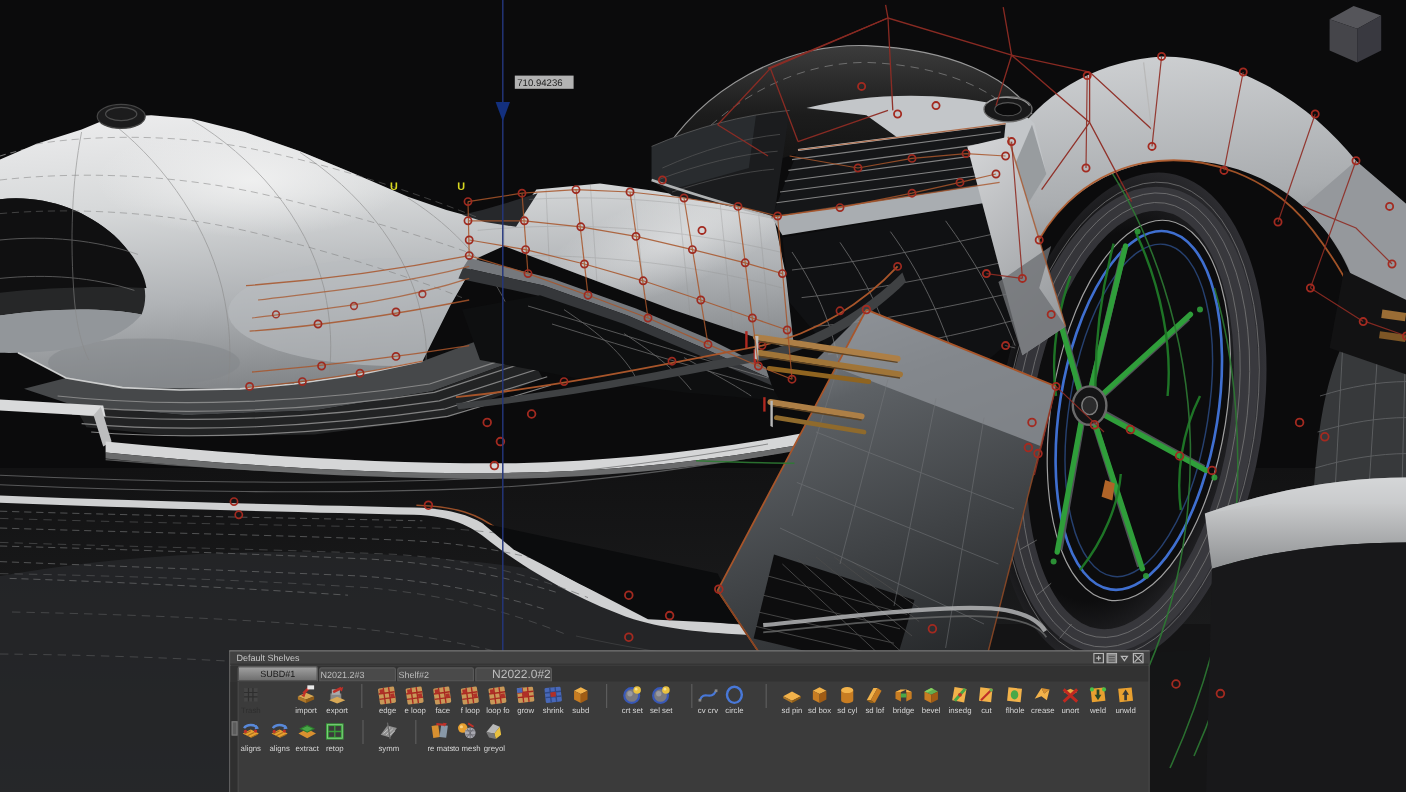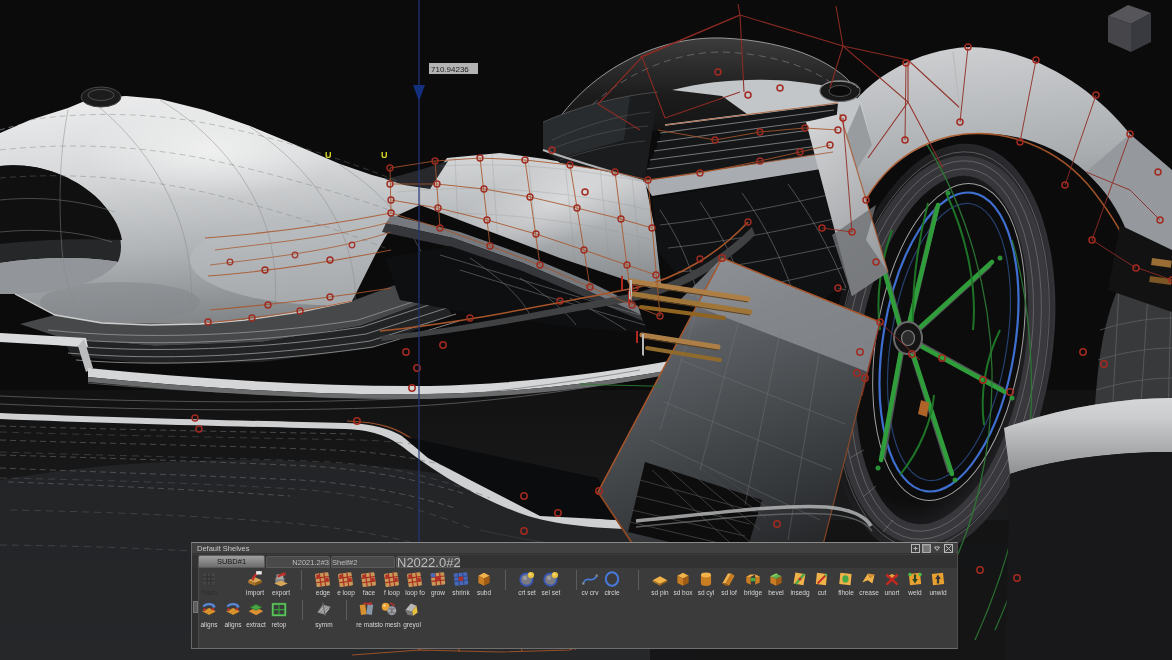--- a/index.html
+++ b/index.html
@@ -691,38 +691,38 @@
           <g transform="rotate(-6 8 8)" stroke="#2e4888 " stroke-width="1">
             <path d="M2,6 h12 M2,9.5 h12 M6,2.5 v11 M10,2.5 v11"></path>
           </g>
           <rect x="6" y="6" width="4" height="3.5" fill="#b03028" transform="rotate(-6 8 8)"></rect>
         </g>
 <clipPath id="fendclip">
           <path d="M0,133 L30,120 L68,108 L92,98 L126,96 L160,99 L204,110 L250,126 L291,143 L340,164 L372,175 L398,182 L425,188 L447,158 L500,153 L545,159 L590,167 L625,175 L645,181 L655,230 L662,292 L560,258 L470,224 L420,205 L398,215 L375,255 L352,301 L300,312 L245,320 L200,324 L150,325 L102,323 L55,315 L15,294 L0,284 Z"></path>
         </clipPath>
 </defs>
 </svg>
-<div id="panel" style="position:absolute;left:191px;top:542px;width:767px;height:107px;background:#3b3b3b;border-top:1px solid #8a8a8a;border-left:1px solid #686868;border-right:1px solid #4e4e4e;border-bottom:1px solid #6e6e6e;">
+<div id="panel" style="position:absolute;left:191px;top:542px;width:767px;height:119px;background:#3b3b3b;border-top:1px solid #8a8a8a;border-left:1px solid #686868;border-right:1px solid #4e4e4e;border-bottom:1px solid #6e6e6e;">
   <div style="position:absolute;left:0;top:0;width:100%;height:11px;background:#414141;border-bottom:1px solid #333;">
     <span style="position:absolute;left:5px;top:1px;font-size:7.5px;color:#c9c9c9;">Default Shelves</span>
     <svg style="position:absolute;right:2px;top:1px" width="44" height="9" viewBox="0 0 44 9">
       <rect x="0.5" y="0.5" width="8" height="8" fill="none" stroke="#b8b8b8" stroke-width="1"></rect>
           <path d="M2.5,4.5 h4 M4.5,2.5 v4" stroke="#b8b8b8" stroke-width="1"></path>
       <rect x="11.5" y="0.5" width="8" height="8" fill="#8a8a8a" stroke="#b8b8b8" stroke-width="0.8"></rect>
           <path d="M13,3 h5 M13,5 h5 M13,7 h5" stroke="#555" stroke-width="0.8"></path>
       <path d="M23.5,3 L26,6.5 L28.5,3 Z" fill="none" stroke="#b8b8b8" stroke-width="1"></path>
       <rect x="33.5" y="0.5" width="8" height="8" fill="none" stroke="#b8b8b8" stroke-width="1"></rect>
           <path d="M34.5,1.5 L40.5,7.5 M40.5,1.5 L34.5,7.5" stroke="#b8b8b8" stroke-width="1"></path>
     </svg>
   </div>
   <div id="tabs" style="position:absolute;left:0;top:12px;width:100%;height:13px;background:#323232;">
     <div style="position:absolute;left:6px;top:0;width:67px;height:13px;background:linear-gradient(#a0a0a0,#6e6e6e);border:1px solid #5a5a5a;border-radius:2px 2px 0 0;font-size:7.5px;color:#161616;text-align:center;line-height:12px;">SUBD#1</div>
-    <div style="position:absolute;left:74px;top:1px;width:64px;height:12px;background:#4a4a4a;border:1px solid #5a5a5a;border-radius:2px 2px 0 0;font-size:7.5px;color:#bdbdbd;text-align:right;line-height:11px;">N2021.2#3</div>
+    <div style="position:absolute;left:74px;top:1px;width:64px;height:12px;background:#4a4a4a;border:1px solid #5a5a5a;border-radius:2px 2px 0 0;font-size:7.5px;color:#bdbdbd;text-align:left;line-height:11px;">N2021.2#3</div>
     <div style="position:absolute;left:139px;top:1px;width:64px;height:12px;background:#4a4a4a;border:1px solid #5a5a5a;border-radius:2px 2px 0 0;font-size:7.5px;color:#bdbdbd;text-align:left;line-height:11px;">Shelf#2</div>
-    <div style="position:absolute;left:204px;top:1px;width:64px;height:12px;background:#4a4a4a;border:1px solid #5a5a5a;border-radius:2px 2px 0 0;font-size:13px;color:#bdbdbd;text-align:left;line-height:11px;">N2022.0#2</div>
+    <div style="position:absolute;left:204px;top:1px;width:64px;height:12px;background:#4a4a4a;border:1px solid #5a5a5a;border-radius:2px 2px 0 0;font-size:10px;color:#bdbdbd;text-align:right;line-height:11px;">N2022.0#2</div>
   </div>
   <div id="tools" style="position:absolute;left:0;top:25px;right:0;bottom:0;background:#3b3b3b;">
     <div style="position:absolute;left:0;top:0;width:7px;height:100%;background:#2f2f2f;border-right:1px solid #4a4a4a;"></div>
     <div style="position:absolute;left:1px;top:33px;width:5px;height:12px;background:#5c5c5c;border:1px solid #777;"></div>
   </div>
 </div>
 <div id="icons">
       <svg class="ic" style="left:209px;top:570px" viewBox="0 0 16 16">
         <use href="#i-trash"></use>
       </svg>

